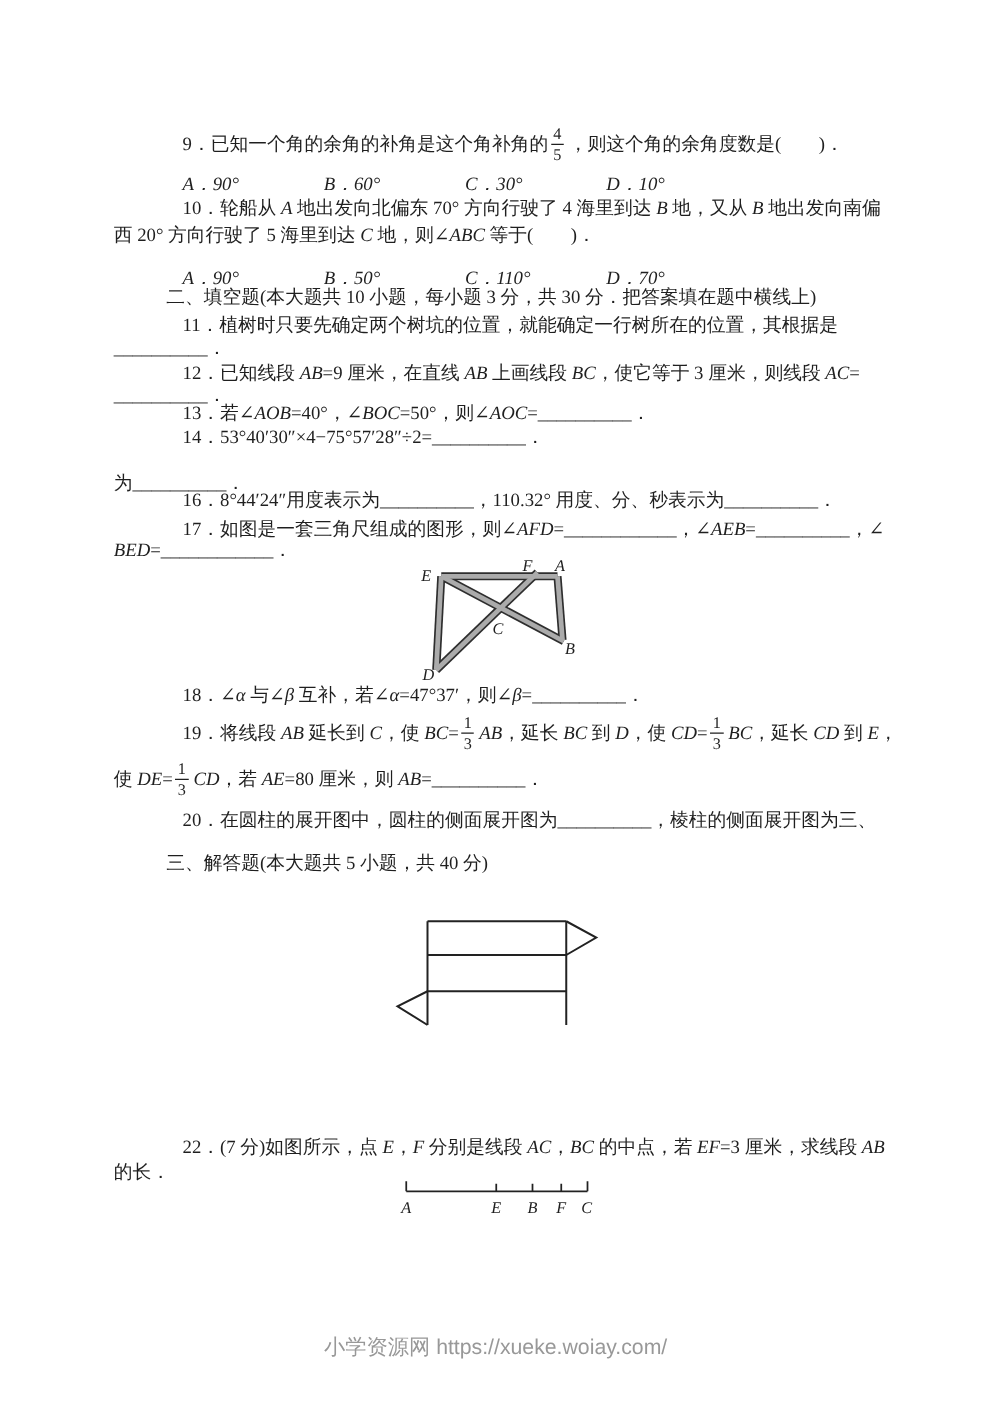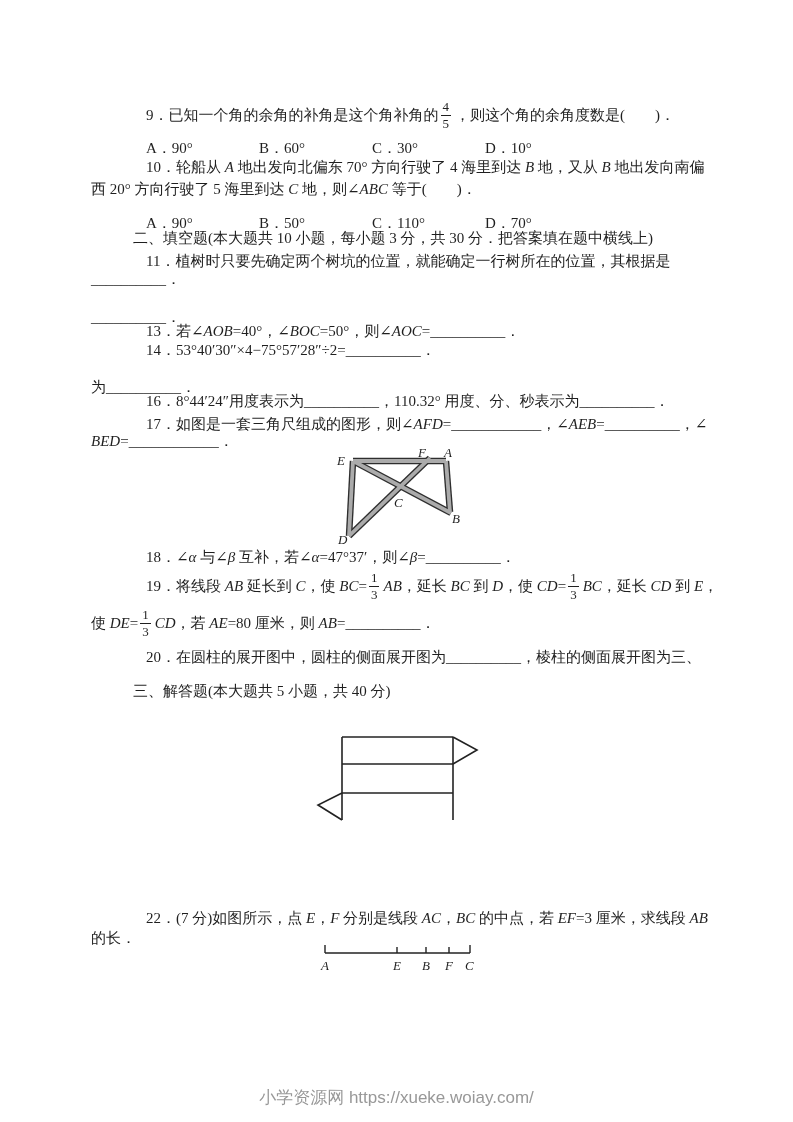--- a/index.html
+++ b/index.html
@@ -1,27 +1,27 @@
 <!DOCTYPE html>
 <html><head>
 <meta charset="utf-8">
 <style>
   html,body{margin:0;padding:0;background:#ffffff;}
   .page{position:relative;width:765px;height:1122px;background:#ffffff;overflow:hidden;
         font-family:"Liberation Serif","DejaVu Serif",serif;color:#1f1f1f;padding-left:23px;}
   .line{position:absolute;font-size:15px;line-height:20px;white-space:nowrap;}
   .line i{font-style:italic;}
-  .opts span{display:inline-block;width:113px;}
+  .opts span{display:inline-block;width:113px;font-style:italic;}
   .frac{display:inline-block;vertical-align:middle;text-align:center;margin:0 4px 0 2px;position:relative;top:-1px;}
   .fnum{display:block;font-size:13px;line-height:14px;border-bottom:1px solid #1f1f1f;padding:0 2px 1px;}
   .fden{display:block;font-size:13px;line-height:14px;padding-top:1px;}
   .fig{position:absolute;}
   .fig text{font-family:"Liberation Serif","DejaVu Serif",serif;font-style:italic;font-size:13px;fill:#1f1f1f;}
   .footer{position:absolute;top:1066px;left:0;width:793px;text-align:center;
-          font-family:"Liberation Sans","DejaVu Sans",sans-serif;font-size:17px;color:#989898;margin-top:20px;}
+          font-family:"Liberation Sans","DejaVu Sans",sans-serif;font-size:17px;color:#989898;}
 </style>
 </head>
 <body>
 
 <div class="page">
 
   <div class="line" style="left:146px;top:101px"><span>9．已知一个角的余角的补角是这个角补角的</span><span class="frac"><span class="fnum">4</span><span class="fden">5</span></span><span>，则这个角的余角度数是(　　)．</span></div>
   <div class="line opts" style="left:146px;top:138px">
     <span>A．90°</span><span>B．60°</span><span>C．30°</span><span>D．10°</span>
   </div>
@@ -30,20 +30,21 @@
   <div class="line" style="left:91px;top:179px"><span>西 20° 方向行驶了 5 海里到达 </span><i>C</i><span> 地，则∠</span><i>ABC</i><span> 等于(　　)．</span></div>
   <div class="line opts" style="left:146px;top:213px">
     <span>A．90°</span><span>B．50°</span><span>C．110°</span><span>D．70°</span>
   </div>
 
   <div class="line" style="left:133px;top:228px"><span>二、填空题(本大题共 10 小题，每小题 3 分，共 30 分．把答案填在题中横线上)</span></div>
 
   <div class="line" style="left:146px;top:251px"><span>11．植树时只要先确定两个树坑的位置，就能确定一行树所在的位置，其根据是</span></div>
   <div class="line" style="left:91px;top:269px"><span>__________．</span></div>
 
+  <div class="line" style="left:146px;top:289px"><span>12．已知线段 </span><i>AB</i><span>=9 厘米，在直线 </span><i>AB</i><span> 上画线段 </span><i>BC</i><span>，使它等于 3 厘米，则线段 </span><i>AC</i><span>=</span></div>
   <div class="line" style="left:91px;top:307px"><span>__________．</span></div>
 
   <div class="line" style="left:146px;top:321px"><span>13．若∠</span><i>AOB</i><span>=40°，∠</span><i>BOC</i><span>=50°，则∠</span><i>AOC</i><span>=__________．</span></div>
   <div class="line" style="left:146px;top:340px"><span>14．53°40′30″×4−75°57′28″÷2=__________．</span></div>
 
   <div class="line" style="left:91px;top:377px"><span>为__________．</span></div>
 
   <div class="line" style="left:146px;top:391px"><span>16．8°44′24″用度表示为__________，110.32° 用度、分、秒表示为__________．</span></div>
 
   <div class="line" style="left:146px;top:414px"><span>17．如图是一套三角尺组成的图形，则∠</span><i>AFD</i><span>=____________，∠</span><i>AEB</i><span>=__________，∠</span></div>

